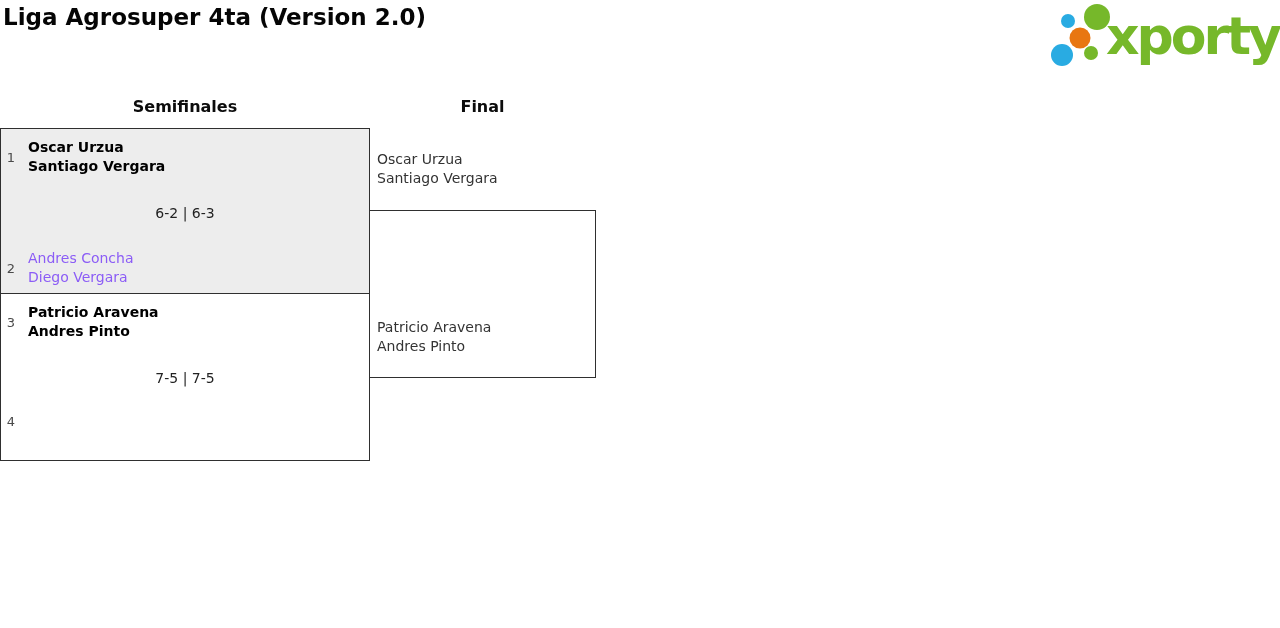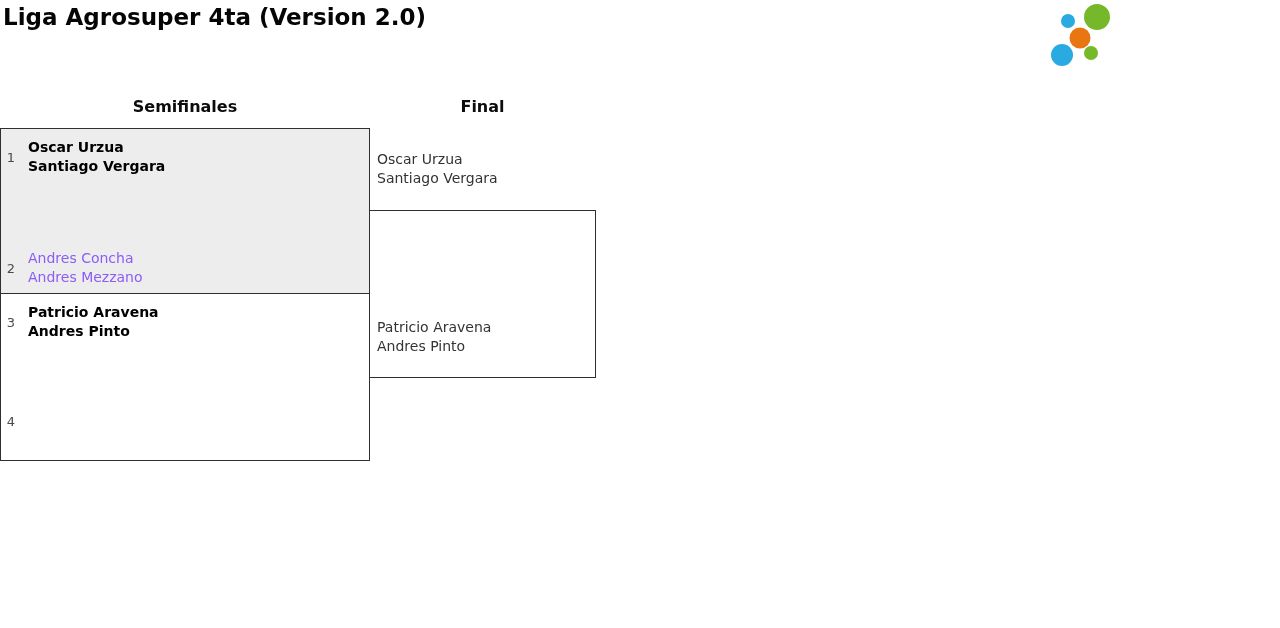--- a/index.html
+++ b/index.html
@@ -132,50 +132,53 @@
   </div>
 
   <div class="logo">
     <svg class="logo-mark" viewBox="0 0 72 70">
       <circle cx="20" cy="21" r="7" fill="#29abe2"></circle>
       <circle cx="49" cy="17" r="13" fill="#76b82a"></circle>
       <circle cx="32" cy="38" r="10.5" fill="#e87611"></circle>
       <circle cx="14" cy="55" r="11" fill="#29abe2"></circle>
       <circle cx="43" cy="53" r="7" fill="#76b82a"></circle>
     </svg>
+    <div class="wordmark">xporty</div>
   </div>
 
   <div class="round-header rh-final">Final</div>
   <div class="round-header rh-semis">Semifinales</div>
 
   <div class="match m1">
     <div class="team t-top winner">
       <span class="seed">1</span>
       <span class="names">
         <div>Oscar Urzua</div>
         <div>Santiago Vergara</div>
       </span>
     </div>
+    <div class="score">6-2 | 6-3</div>
     <div class="team t-bot">
       <span class="seed">2</span>
       <span class="names">
         <div>Andres Concha</div>
-        <div>Andres Mezzano</div>
+        <div>Diego Vergara</div>
       </span>
     </div>
   </div>
 
   <div class="match m2">
     <div class="team t-top winner">
       <span class="seed">3</span>
       <span class="names">
         <div>Patricio Aravena</div>
         <div>Andres Pinto</div>
       </span>
     </div>
+    <div class="score">7-5 | 7-5</div>
     <div class="team t-bot">
       <span class="seed">4</span>
     </div>
   </div>
 
   <div class="match mf"></div>
 
   <div class="final-team ft-top">
     <div>Oscar Urzua</div>
     <div>Santiago Vergara</div>

